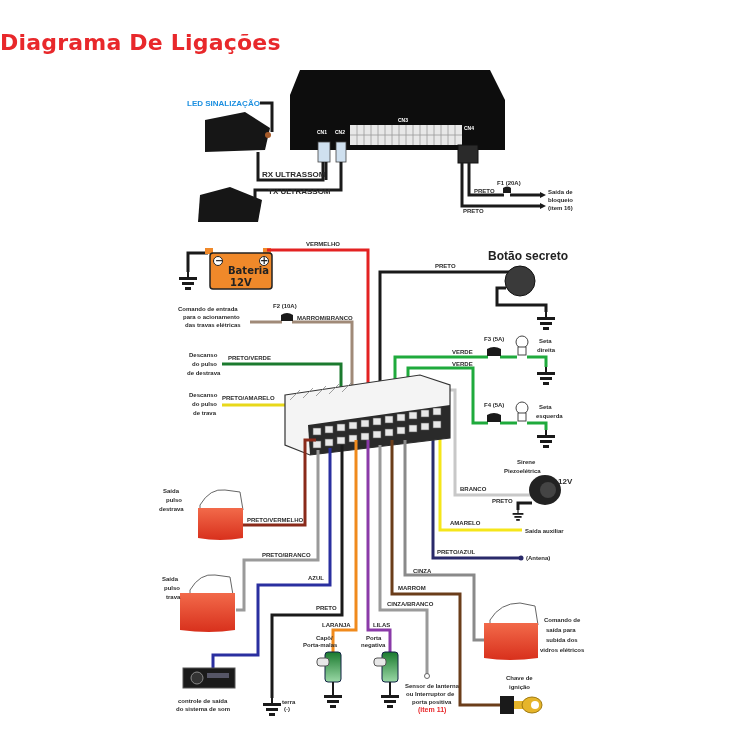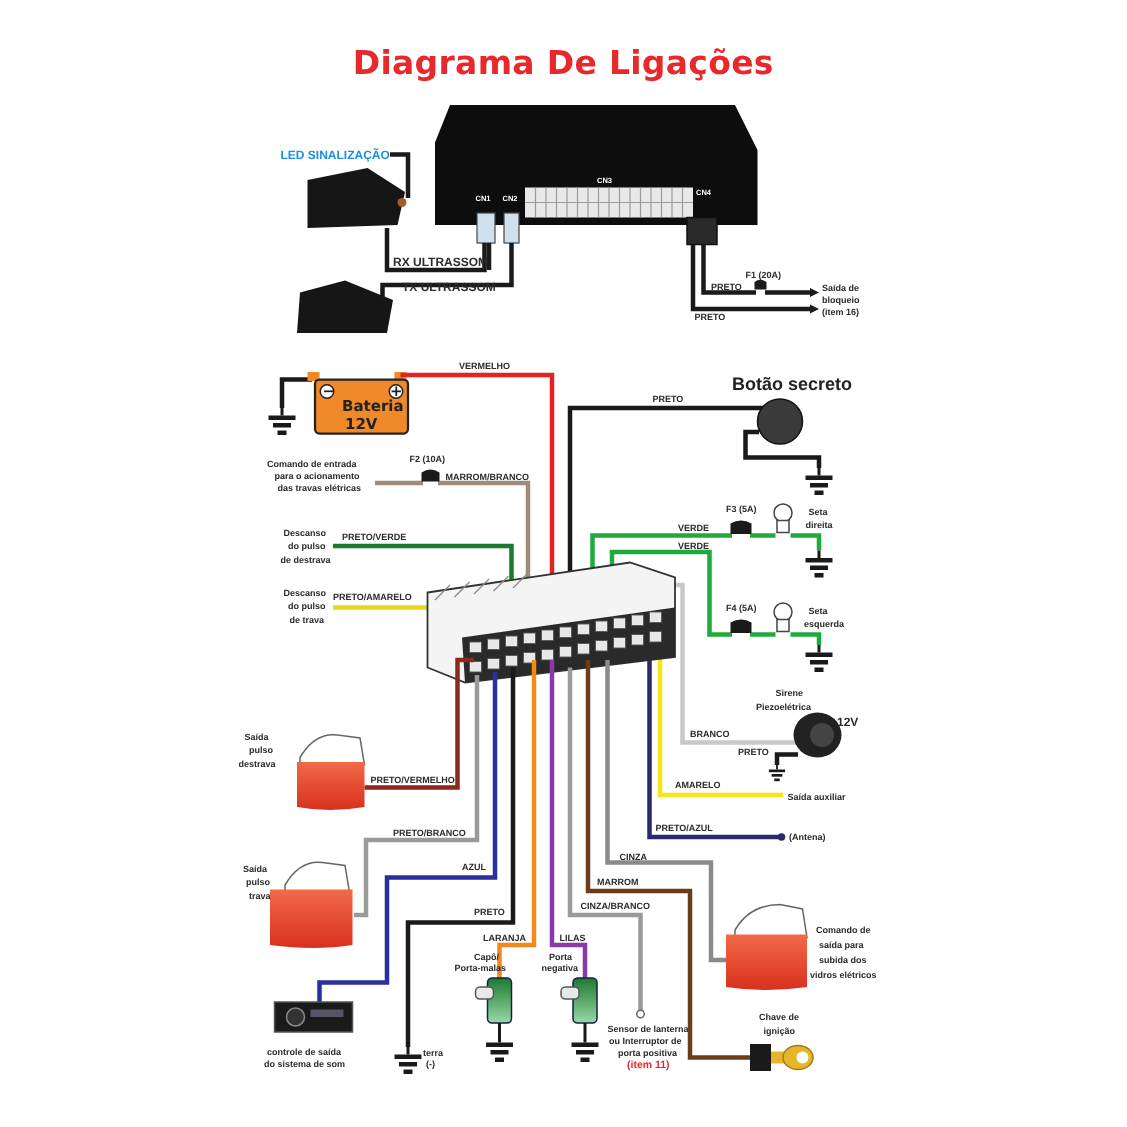--- a/index.html
+++ b/index.html
@@ -1,17 +1,17 @@
 <!DOCTYPE html>
 <html><head>
 <meta charset="utf-8">
 <style>
   html,body{margin:0;padding:0;background:#ffffff;}
   body{width:751px;height:751px;position:relative;overflow:hidden;font-family:"Liberation Sans",sans-serif;}
-  #title{position:absolute;left:0;top:30px;width:751px;text-align:center;font-family:"DejaVu Sans",sans-serif;font-weight:bold;font-size:22px;color:#e8282b;letter-spacing:0.2px;}
+  #title{position:absolute;left:0;top:30px;width:751px;text-align:left;font-family:"DejaVu Sans",sans-serif;font-weight:bold;font-size:22px;color:#e8282b;letter-spacing:0.2px;}
   svg#diagram{position:absolute;left:0;top:0;width:751px;height:751px;}
   .lbl-sm{font-family:"Liberation Sans",sans-serif;font-weight:bold;font-size:6px;fill:#2b2b2b;}
   .lbl-md{font-family:"Liberation Sans",sans-serif;font-weight:bold;font-size:8px;fill:#2b2b2b;}
   .lbl-lg{font-family:"Liberation Sans",sans-serif;font-weight:bold;font-size:12px;fill:#222;}
   .lbl-blue{font-family:"Liberation Sans",sans-serif;font-weight:bold;font-size:8px;fill:#1b8fe0;}
   .lbl-red{font-family:"Liberation Sans",sans-serif;font-weight:bold;font-size:7px;fill:#e8282b;}
   .lbl-white{font-family:"Liberation Sans",sans-serif;font-weight:bold;font-size:5px;fill:#ffffff;}
   .lbl-bat{font-family:"DejaVu Sans",sans-serif;font-weight:bold;font-size:10px;fill:#222;}
   .wire{fill:none;stroke-width:3;stroke-linejoin:miter;}
 </style>

